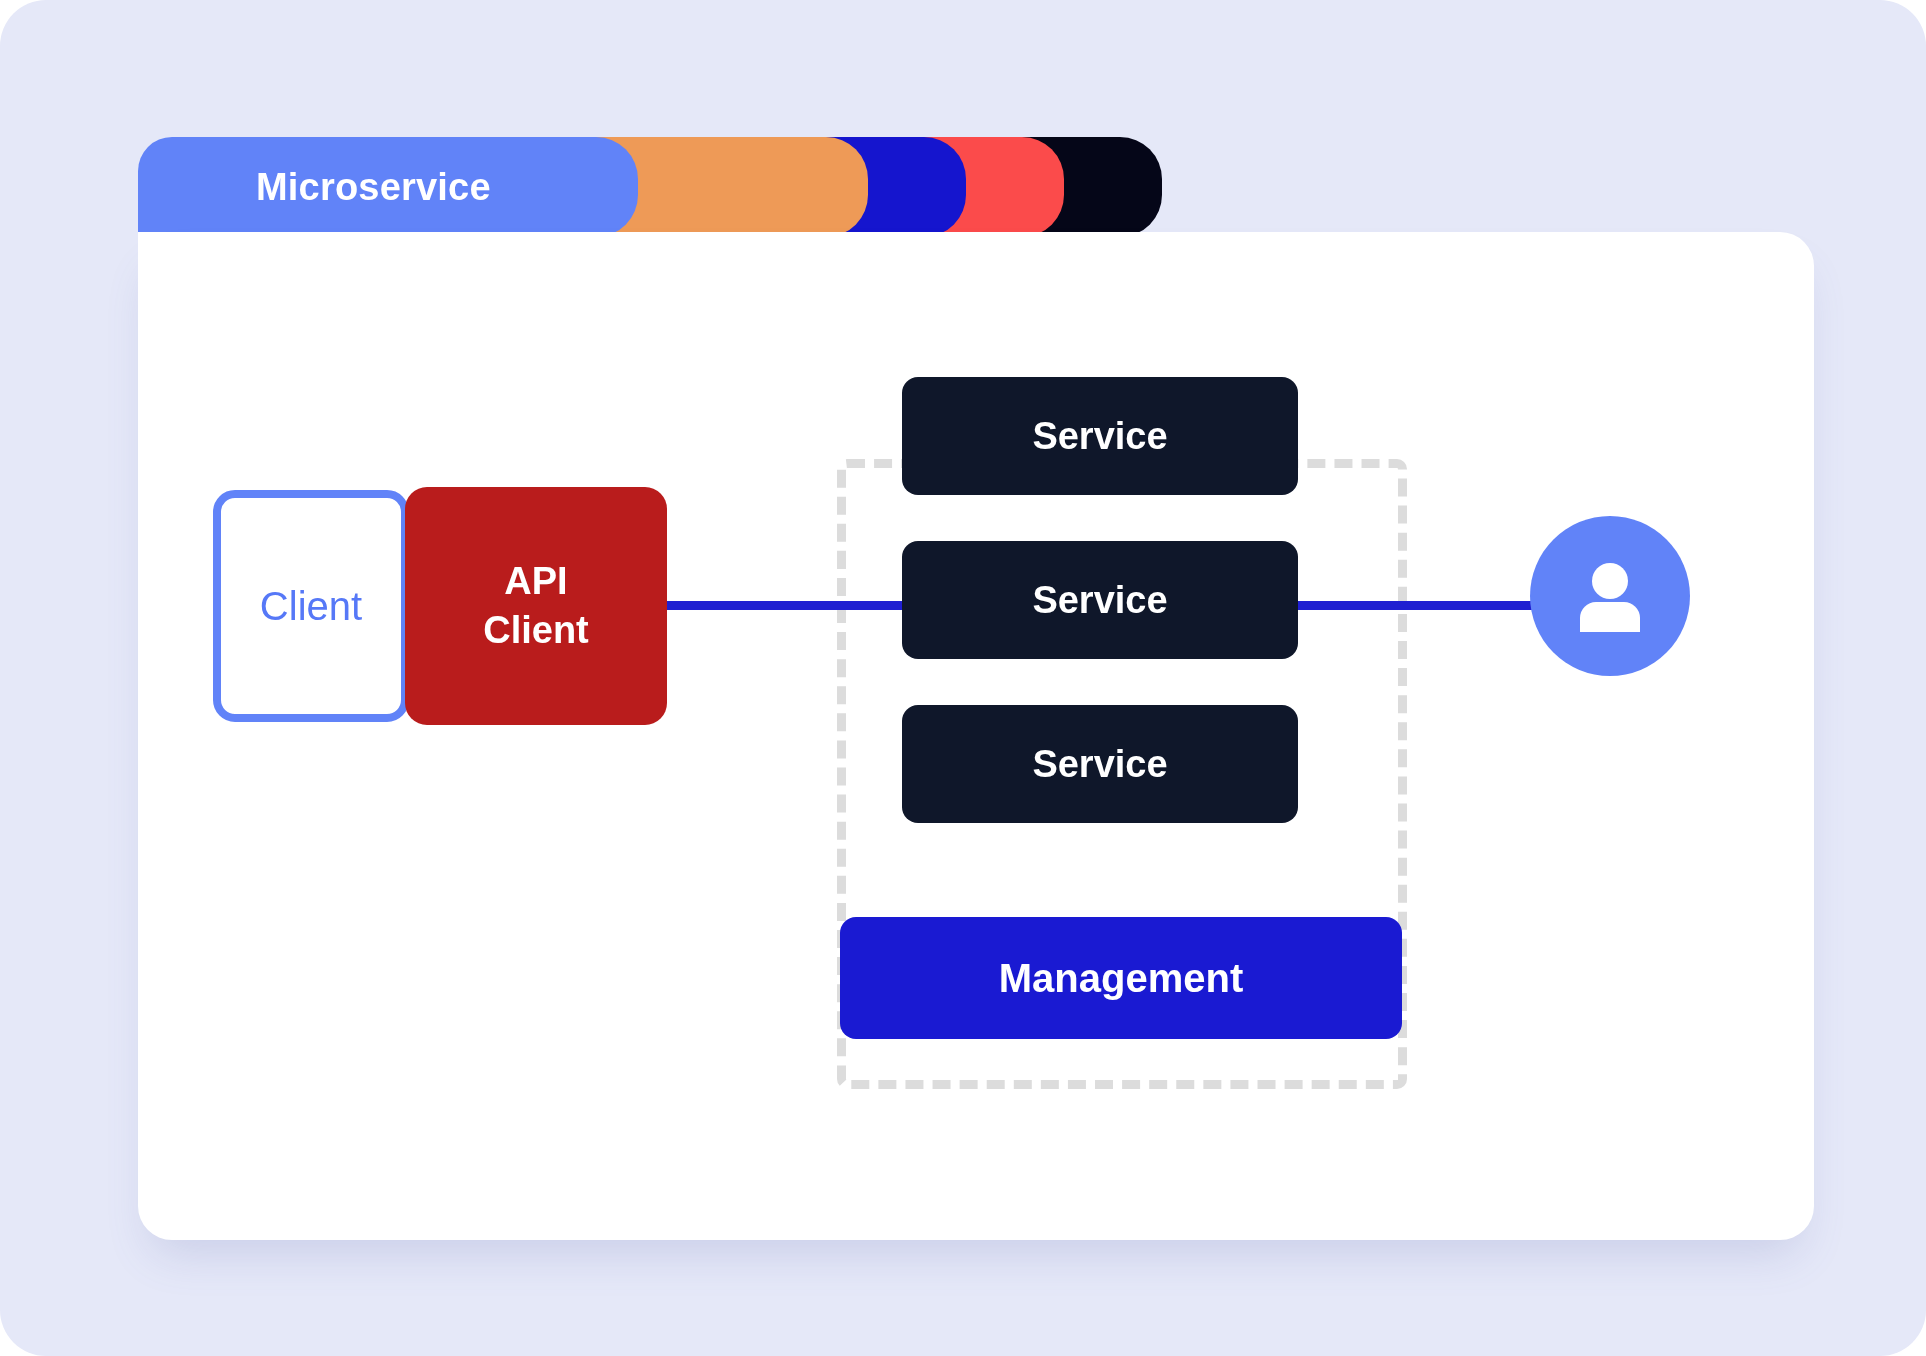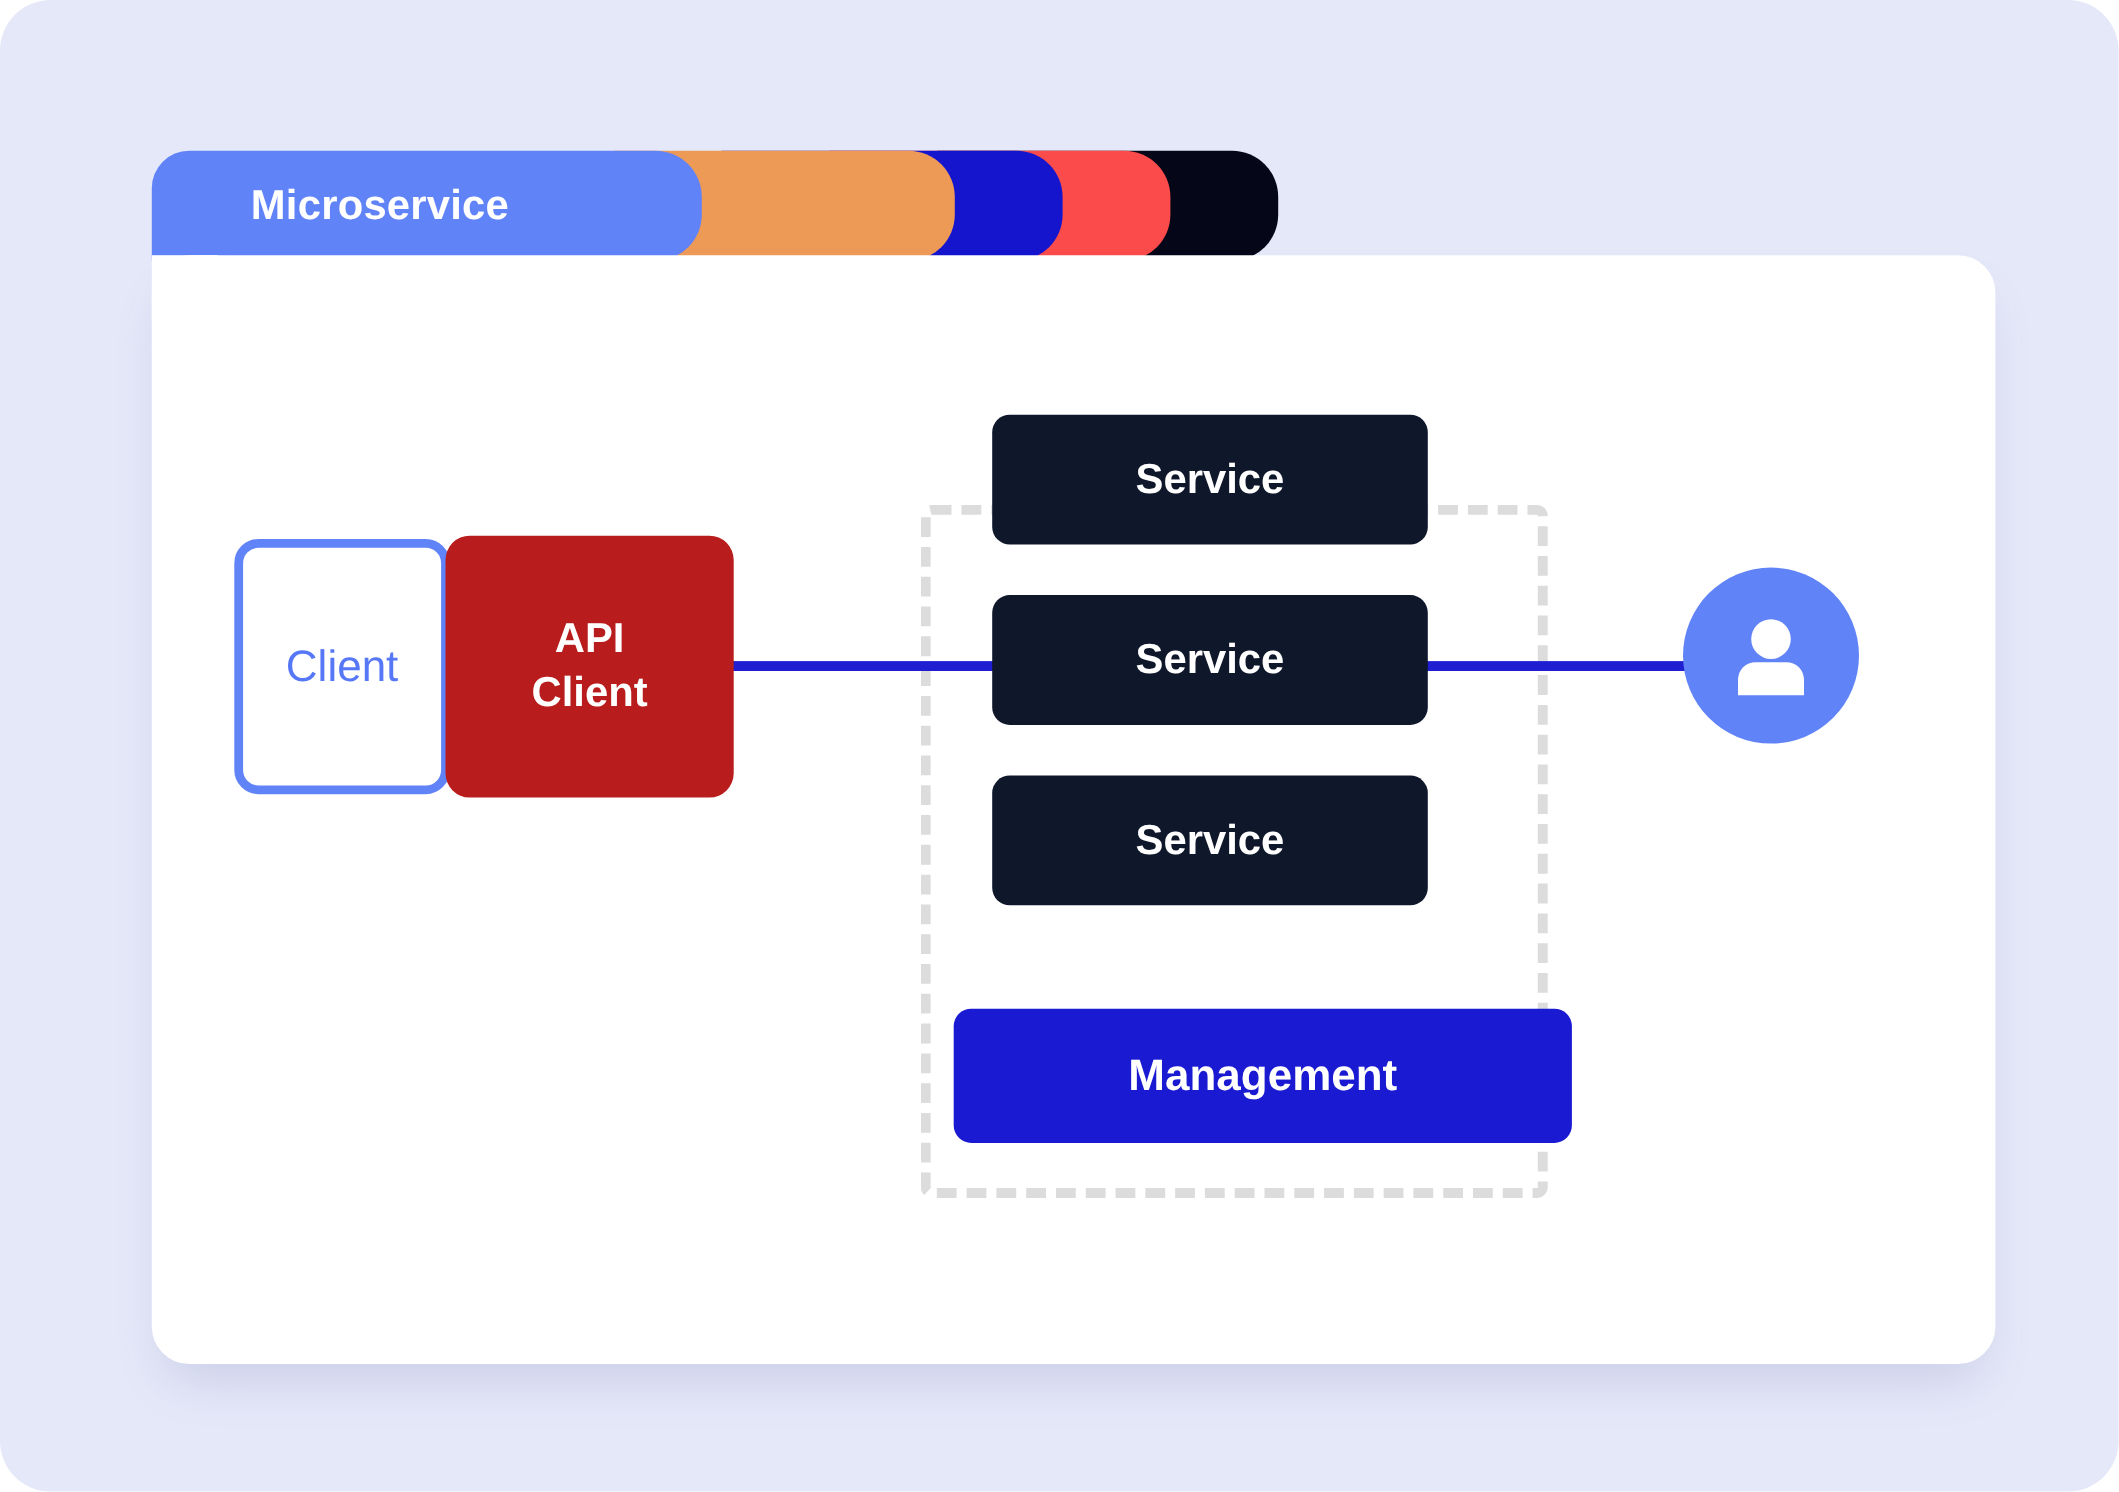--- a/index.html
+++ b/index.html
@@ -172,21 +172,20 @@
   #service-box-1 { top: 309px; }
   #service-box-2 { top: 473px; }
 
   #mgmt-box {
     left: 702px;
     top: 685px;
     width: 562px;
     height: 122px;
     background: #1a1ad2;
     border-radius: 16px;
-    margin-left: 27px;
   }
   #mgmt-box .node-label {
     color: #ffffff;
     font-size: 40px;
     font-weight: bold;
   }
 
   
   #avatar {
     position: absolute;
@@ -222,21 +221,21 @@
 
       <div class="tab" style="left:518px; width:310px; background:#1515ce;">
         <span class="tab-label" style="padding-left:0;"></span>
       </div>
 
       <div class="tab" style="left:420px; width:310px; background:#ee9a57;">
         <span class="tab-label" style="padding-left:0;"></span>
       </div>
 
       <div class="tab" style="left:0px; width:500px; background:#6183f8; border-top-left-radius:34px;">
-        <span class="tab-label" style="padding-left:90px;">Microservice</span>
+        <span class="tab-label" style="padding-left:118px;">Microservice</span>
       </div>
 
     </div>
 
     <div id="panel">
       <div id="panel-topleft-fill"></div>
 
       <div id="canvas">
 
         <div class="conn" style="left:258px; top:369px; width:24px;"></div>

